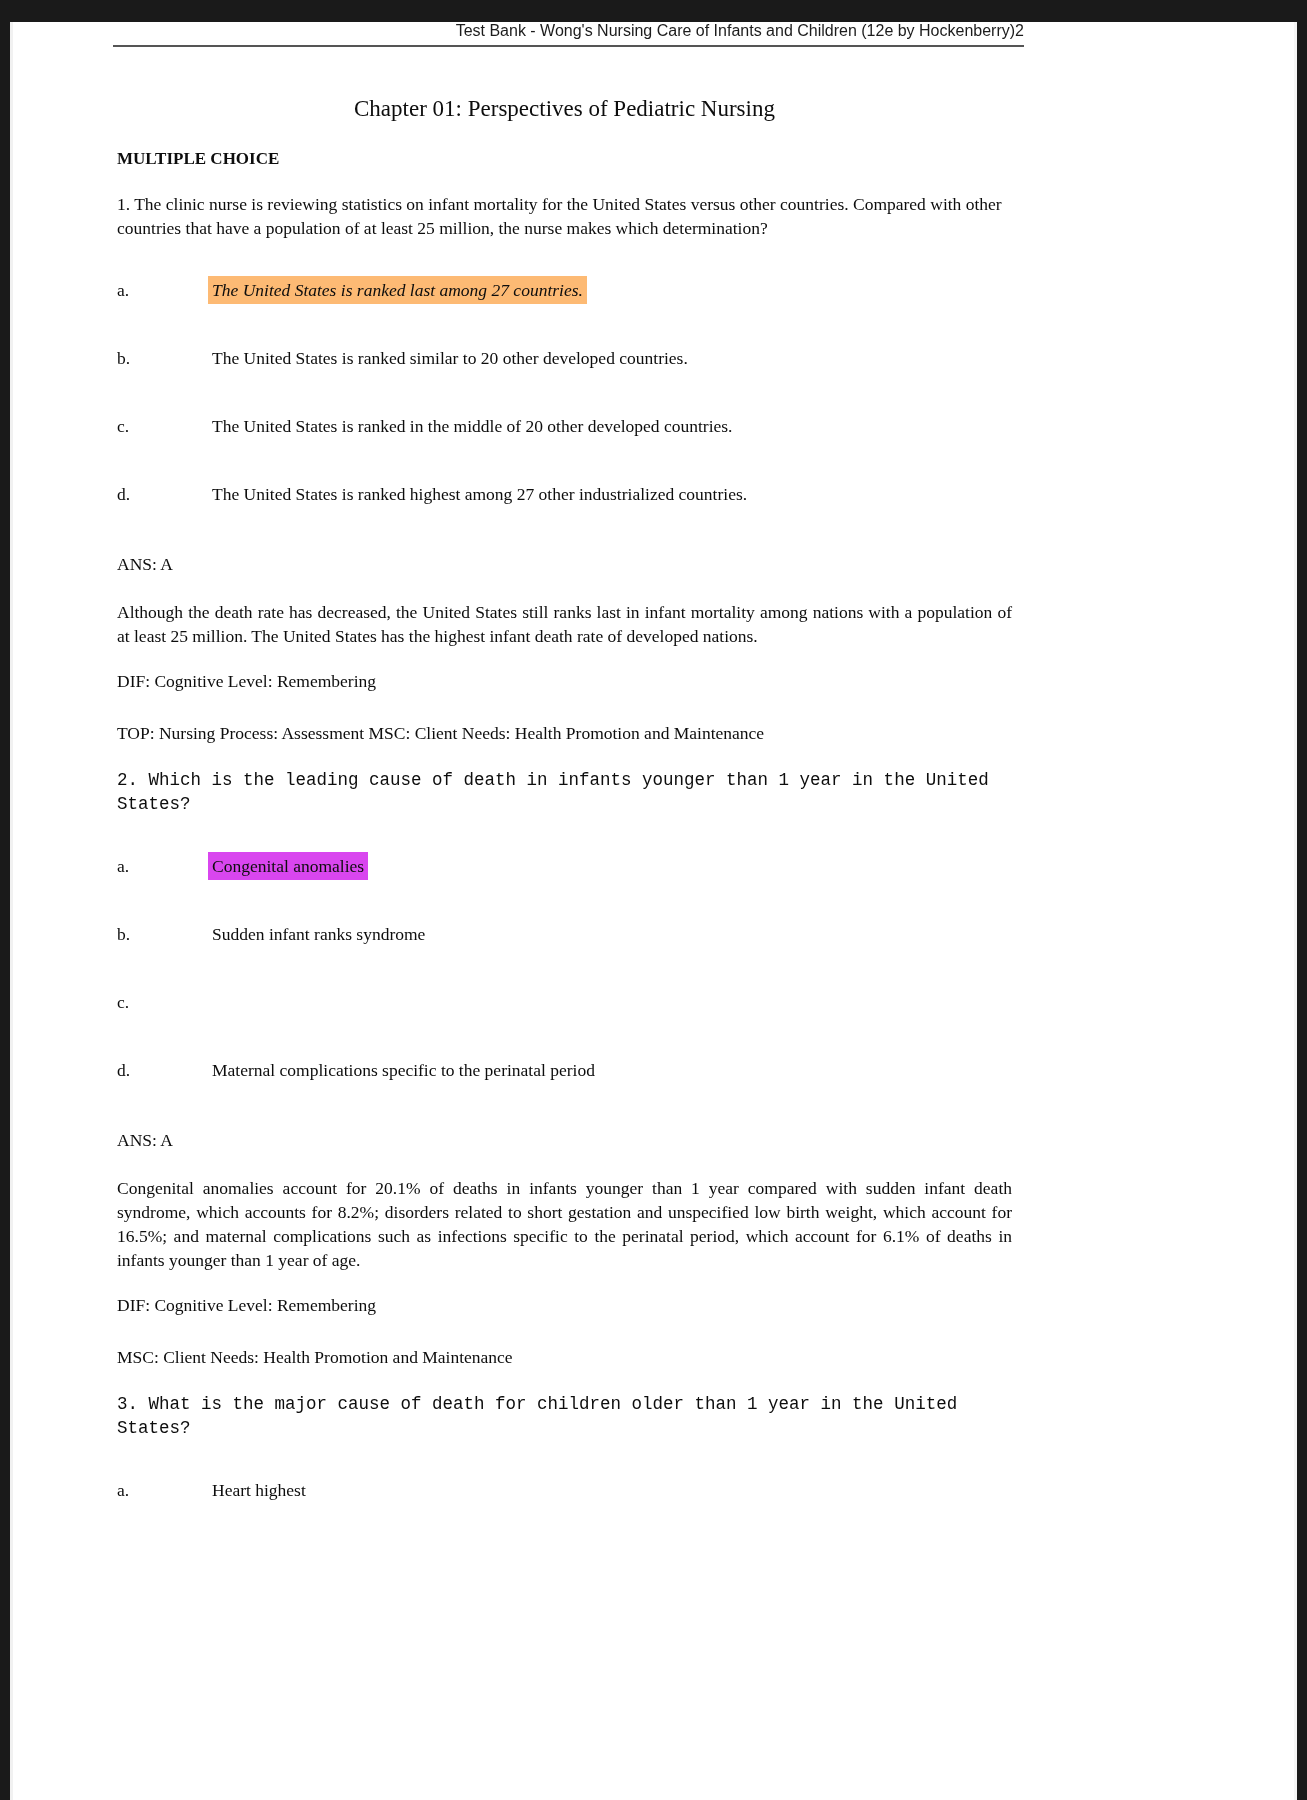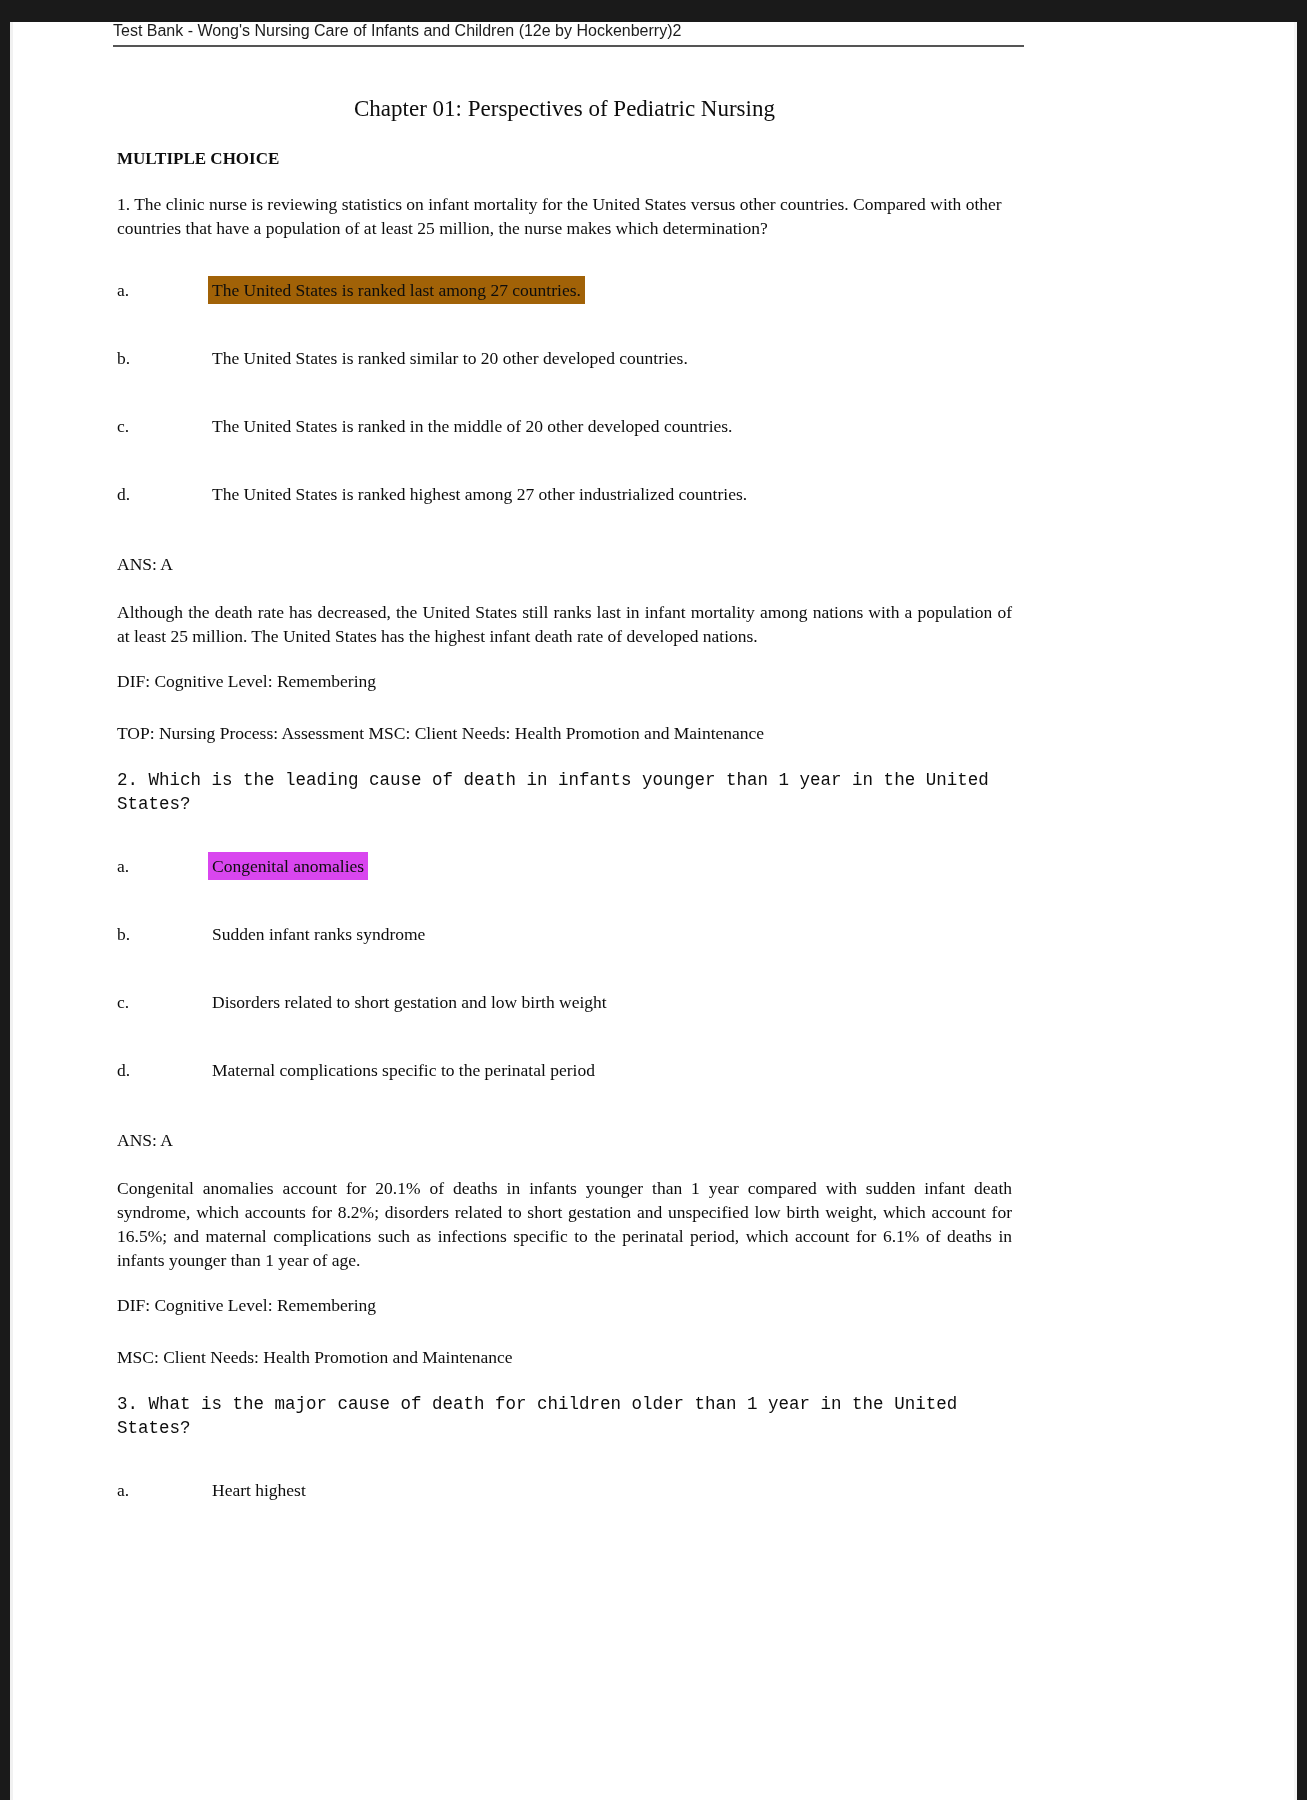--- a/index.html
+++ b/index.html
@@ -19,21 +19,21 @@
     border-right: 3px solid #f6f6f6;
     box-sizing: border-box;
     color: #111;
   }
   .header {
     margin: 22px 5px 0 100px;
     width: 911px;
     border-bottom: 2px solid #555;
     padding-bottom: 5px;
     display: flex;
-    justify-content: flex-start;
+    justify-content: flex-end;
     align-items: baseline;
     font-family: "Liberation Sans", sans-serif;
     font-size: 16px;
     color: #1c1c1c;
   }
   .content {
     margin-left: 104px;
     width: 895px;
     font-family: "Liberation Serif", serif;
     font-size: 17.5px;
@@ -109,21 +109,21 @@
 
     <h1 class="chapter-title">Chapter 01: Perspectives of Pediatric Nursing</h1>
 
     <h2 class="section-label">MULTIPLE CHOICE</h2>
 
     <p class="q-text">1. The clinic nurse is reviewing statistics on infant mortality for the United States versus other countries. Compared with other countries that have a population of at least 25 million, the nurse makes which determination?</p>
 
     <div class="options">
       <div class="option-row">
         <span class="option-letter">a.</span>
-        <span class="option-text hl highlighted" style="background: #a16207;">The United States is ranked last among 27 countries.</span>
+        <span class="option-text hl highlighted" style="background: #fdba74; font-style: italic;">The United States is ranked last among 27 countries.</span>
       </div>
       <div class="option-row">
         <span class="option-letter">b.</span>
         <span class="option-text">The United States is ranked similar to 20 other developed countries.</span>
       </div>
       <div class="option-row">
         <span class="option-letter">c.</span>
         <span class="option-text">The United States is ranked in the middle of 20 other developed countries.</span>
       </div>
       <div class="option-row">
@@ -145,21 +145,20 @@
       <div class="option-row">
         <span class="option-letter">a.</span>
         <span class="option-text hl highlighted" style="background: #d946ef;">Congenital anomalies</span>
       </div>
       <div class="option-row">
         <span class="option-letter">b.</span>
         <span class="option-text">Sudden infant ranks syndrome</span>
       </div>
       <div class="option-row">
         <span class="option-letter">c.</span>
-        <span class="option-text">Disorders related to short gestation and low birth weight</span>
       </div>
       <div class="option-row">
         <span class="option-letter">d.</span>
         <span class="option-text">Maternal complications specific to the perinatal period</span>
       </div>
     </div>
 
     <p class="ans">ANS: A</p>
 
     <p class="rationale">Congenital anomalies account for 20.1% of deaths in infants younger than 1 year compared with sudden infant death syndrome, which accounts for 8.2%; disorders related to short gestation and unspecified low birth weight, which account for 16.5%; and maternal complications such as infections specific to the perinatal period, which account for 6.1% of deaths in infants younger than 1 year of age.</p>

